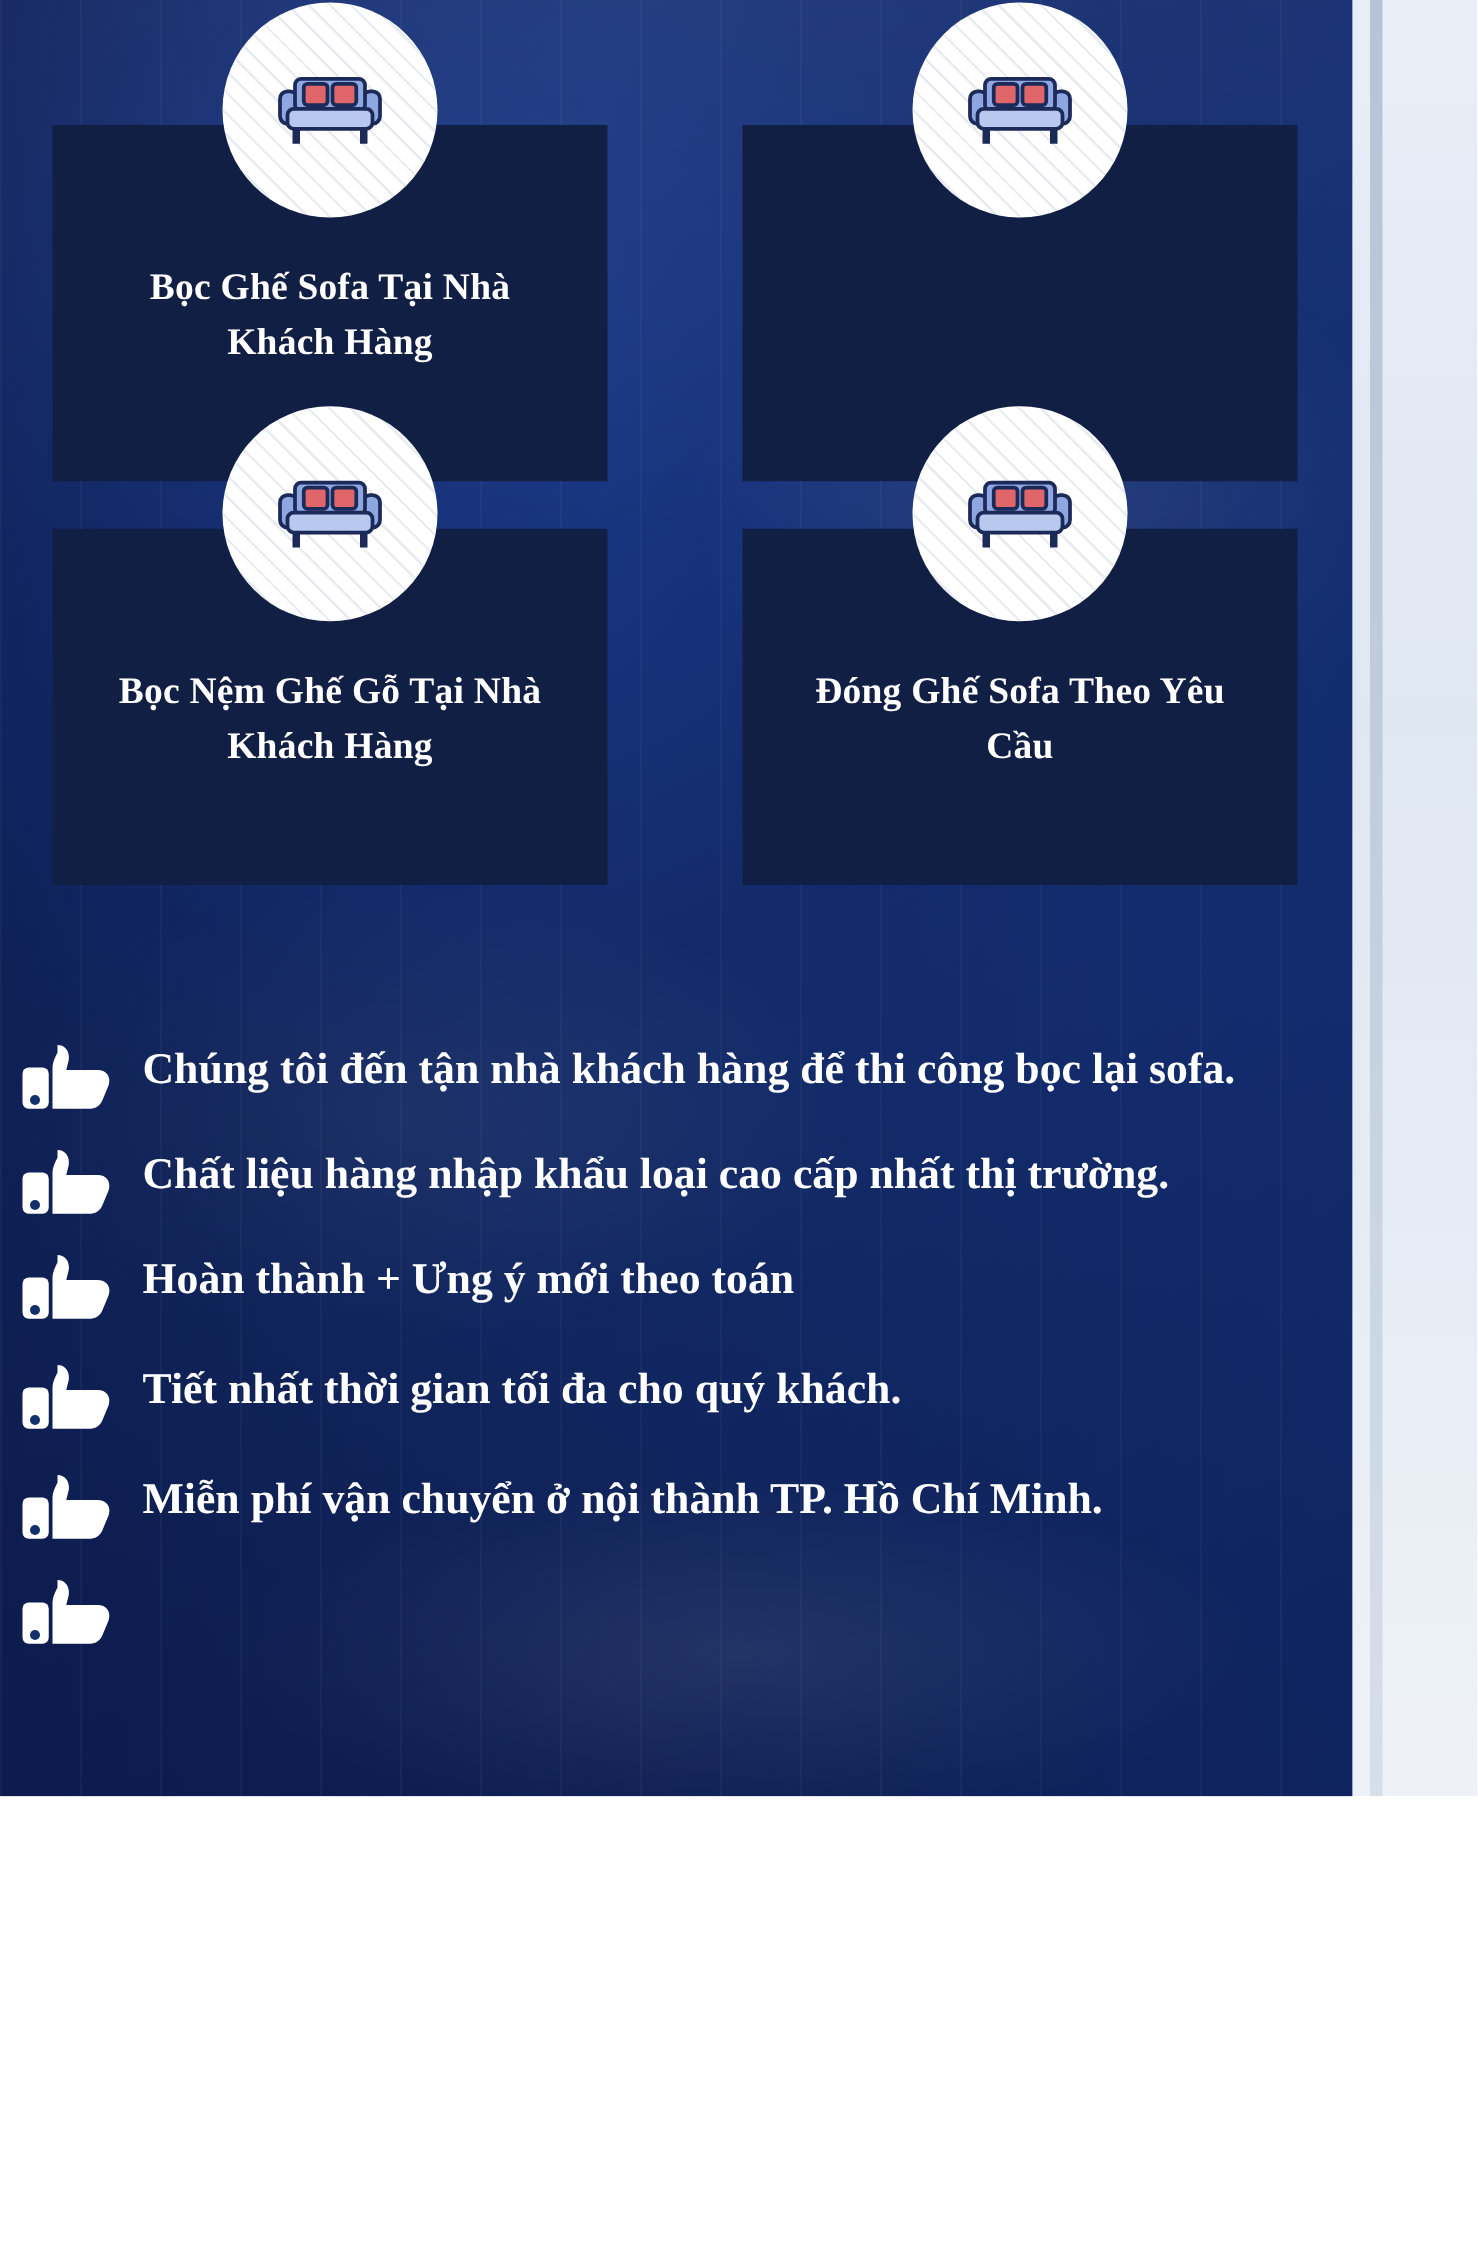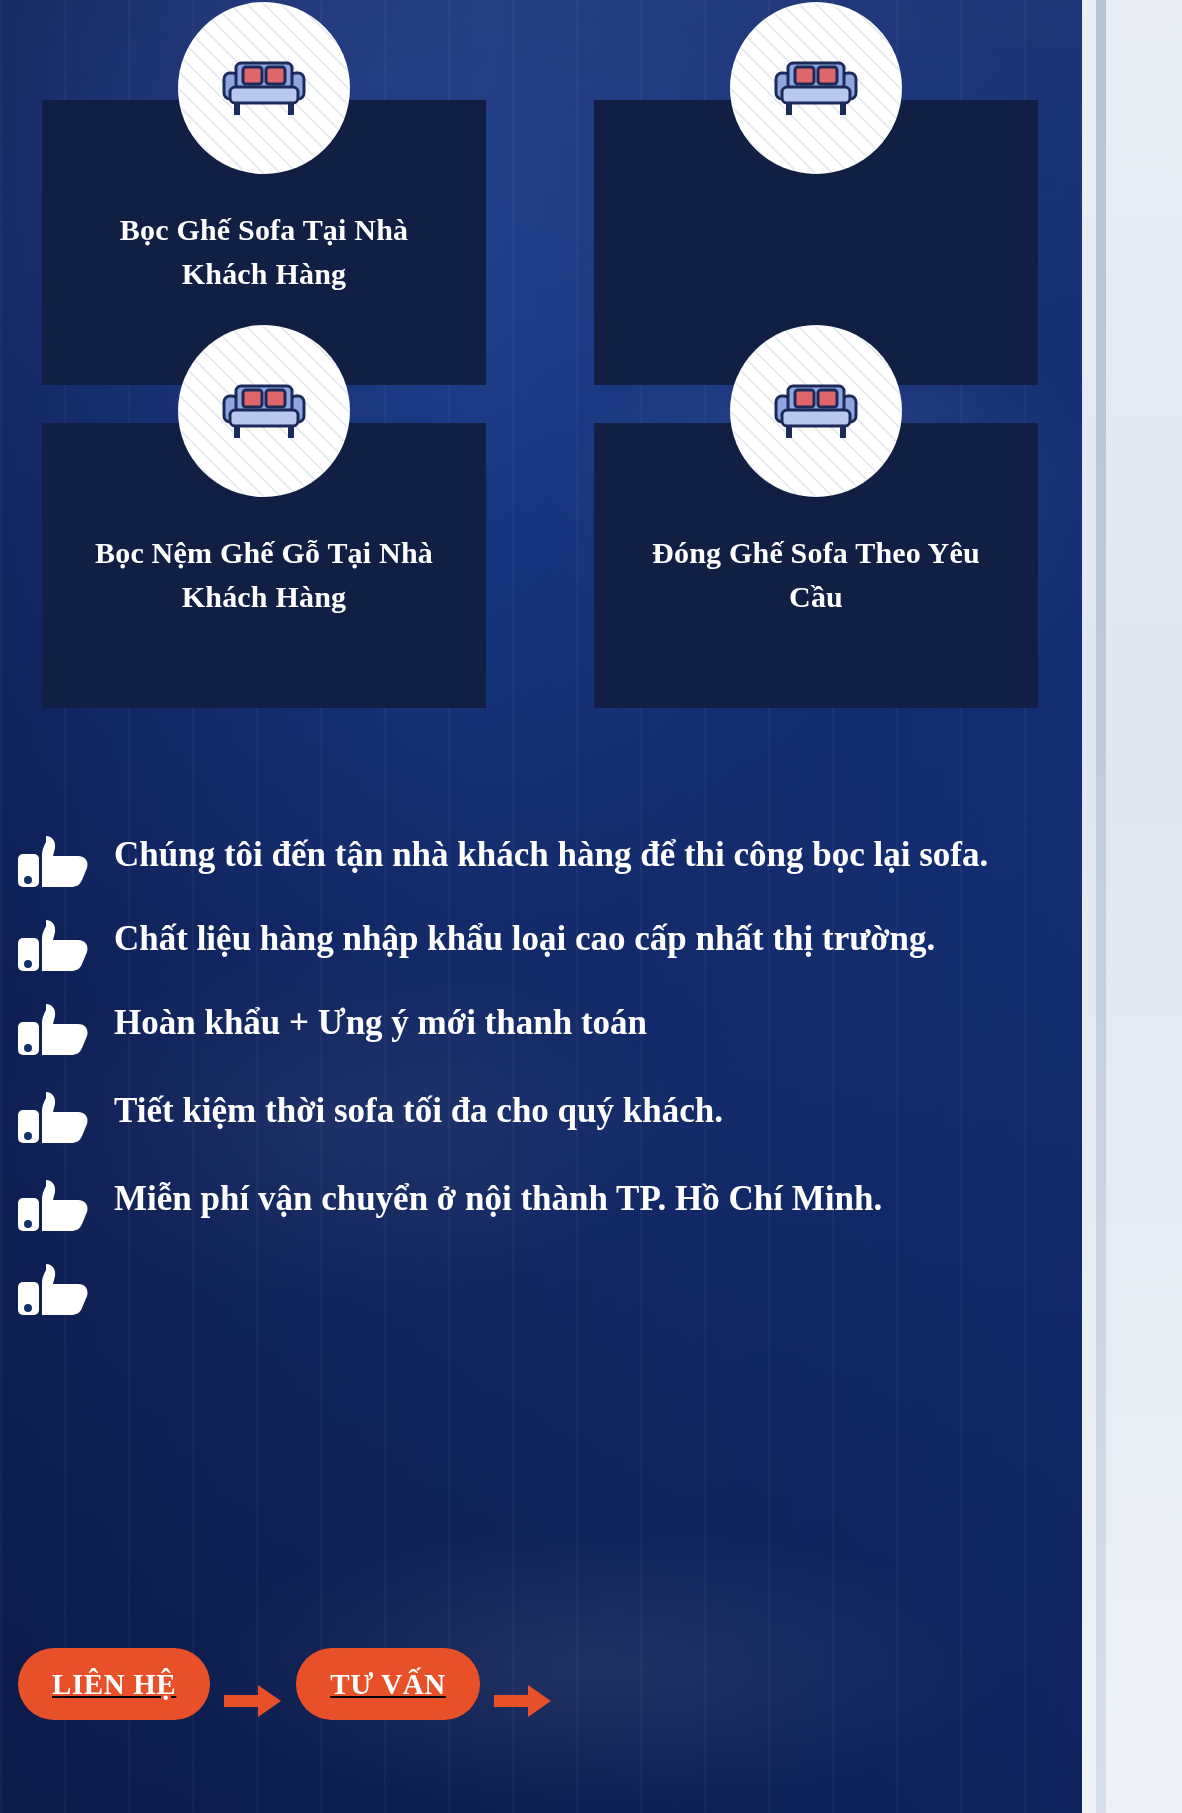--- a/index.html
+++ b/index.html
@@ -13,21 +13,21 @@
     height: 1813px;
     font-family: "Liberation Serif", serif;
     overflow: hidden;
     position: relative;
   }
 
   
   #page {
     position: relative;
     width: 1182px;
-    height: 1813px;
+    height: 1437px;
     background: #ffffff;
     overflow: hidden;
     padding-left: 32px;
   }
   .bg-photo {
     position: absolute;
     inset: 0 100px 0 0;
     background:
       radial-gradient(circle at 18% 10%, rgba(40,70,150,0.55) 0%, rgba(16,34,90,0.85) 45%, rgba(12,26,72,0.95) 100%),
       linear-gradient(160deg, #1b3d96 0%, #1a53c4 35%, #2f6fdd 62%, #1c3f9e 100%);
@@ -291,32 +291,32 @@
       </div>
 
       <div class="benefit">
         <div class="thumb-icon">
           <svg width="76" height="58" viewBox="0 0 76 58" aria-hidden="true">
             <path d="M30 4 C36 4 40 9 39 16 L37 24 L62 24 C69 24 73 29 71 36 L66 48 C64 53 60 55 55 55 L26 55 L26 22 C26 18 28 14 30 10 Z" fill="#ffffff"></path>
             <rect x="2" y="22" width="21" height="33" rx="5" fill="#ffffff"></rect>
             <circle cx="12" cy="48" r="4" fill="#123069"></circle>
           </svg>
         </div>
-        <div class="benefit-text">Hoàn khẩu + Ưng ý mới thanh toán</div>
-      </div>
-
-      <div class="benefit">
-        <div class="thumb-icon">
-          <svg width="76" height="58" viewBox="0 0 76 58" aria-hidden="true">
-            <path d="M30 4 C36 4 40 9 39 16 L37 24 L62 24 C69 24 73 29 71 36 L66 48 C64 53 60 55 55 55 L26 55 L26 22 C26 18 28 14 30 10 Z" fill="#ffffff"></path>
-            <rect x="2" y="22" width="21" height="33" rx="5" fill="#ffffff"></rect>
-            <circle cx="12" cy="48" r="4" fill="#123069"></circle>
-          </svg>
-        </div>
-        <div class="benefit-text">Tiết kiệm thời sofa tối đa cho quý khách.</div>
+        <div class="benefit-text">Hoàn thành + Ưng ý mới theo toán</div>
+      </div>
+
+      <div class="benefit">
+        <div class="thumb-icon">
+          <svg width="76" height="58" viewBox="0 0 76 58" aria-hidden="true">
+            <path d="M30 4 C36 4 40 9 39 16 L37 24 L62 24 C69 24 73 29 71 36 L66 48 C64 53 60 55 55 55 L26 55 L26 22 C26 18 28 14 30 10 Z" fill="#ffffff"></path>
+            <rect x="2" y="22" width="21" height="33" rx="5" fill="#ffffff"></rect>
+            <circle cx="12" cy="48" r="4" fill="#123069"></circle>
+          </svg>
+        </div>
+        <div class="benefit-text">Tiết nhất thời gian tối đa cho quý khách.</div>
       </div>
 
       <div class="benefit">
         <div class="thumb-icon">
           <svg width="76" height="58" viewBox="0 0 76 58" aria-hidden="true">
             <path d="M30 4 C36 4 40 9 39 16 L37 24 L62 24 C69 24 73 29 71 36 L66 48 C64 53 60 55 55 55 L26 55 L26 22 C26 18 28 14 30 10 Z" fill="#ffffff"></path>
             <rect x="2" y="22" width="21" height="33" rx="5" fill="#ffffff"></rect>
             <circle cx="12" cy="48" r="4" fill="#123069"></circle>
           </svg>
         </div>

